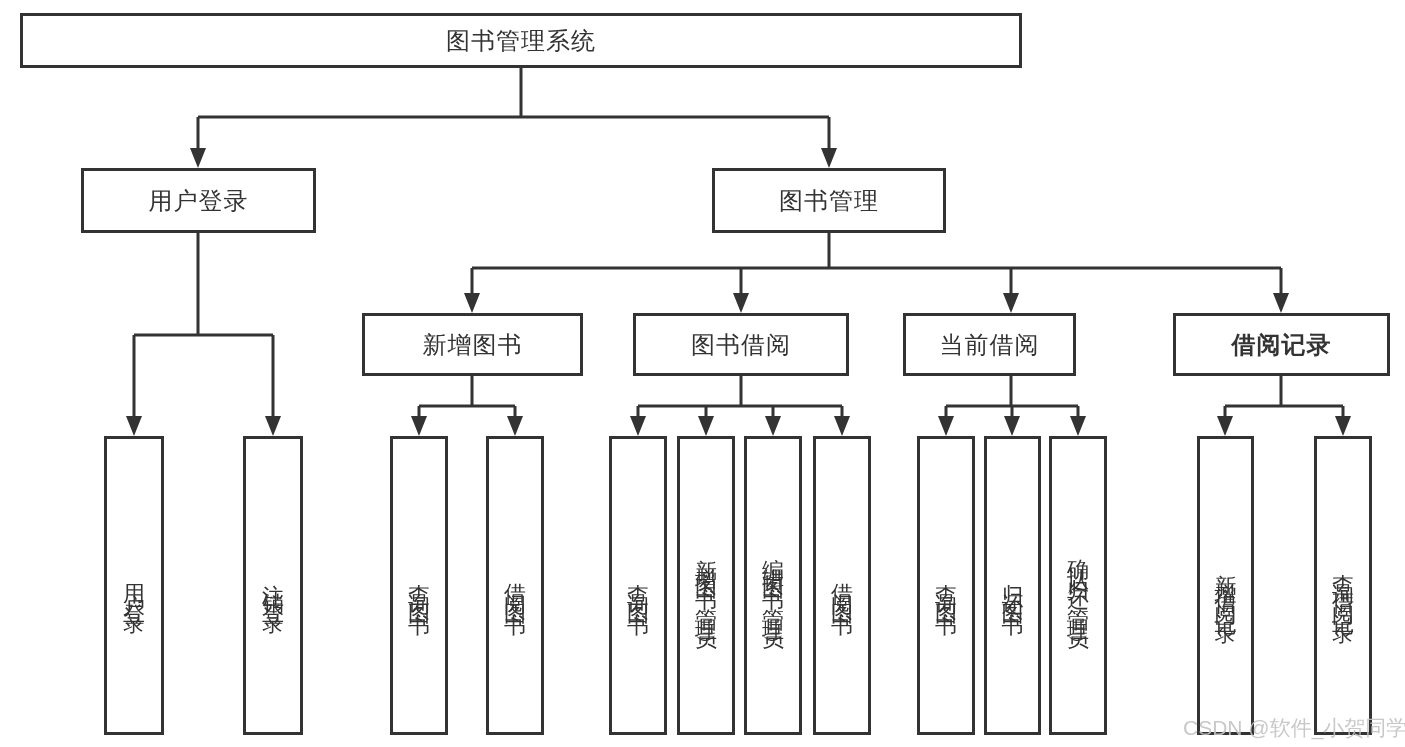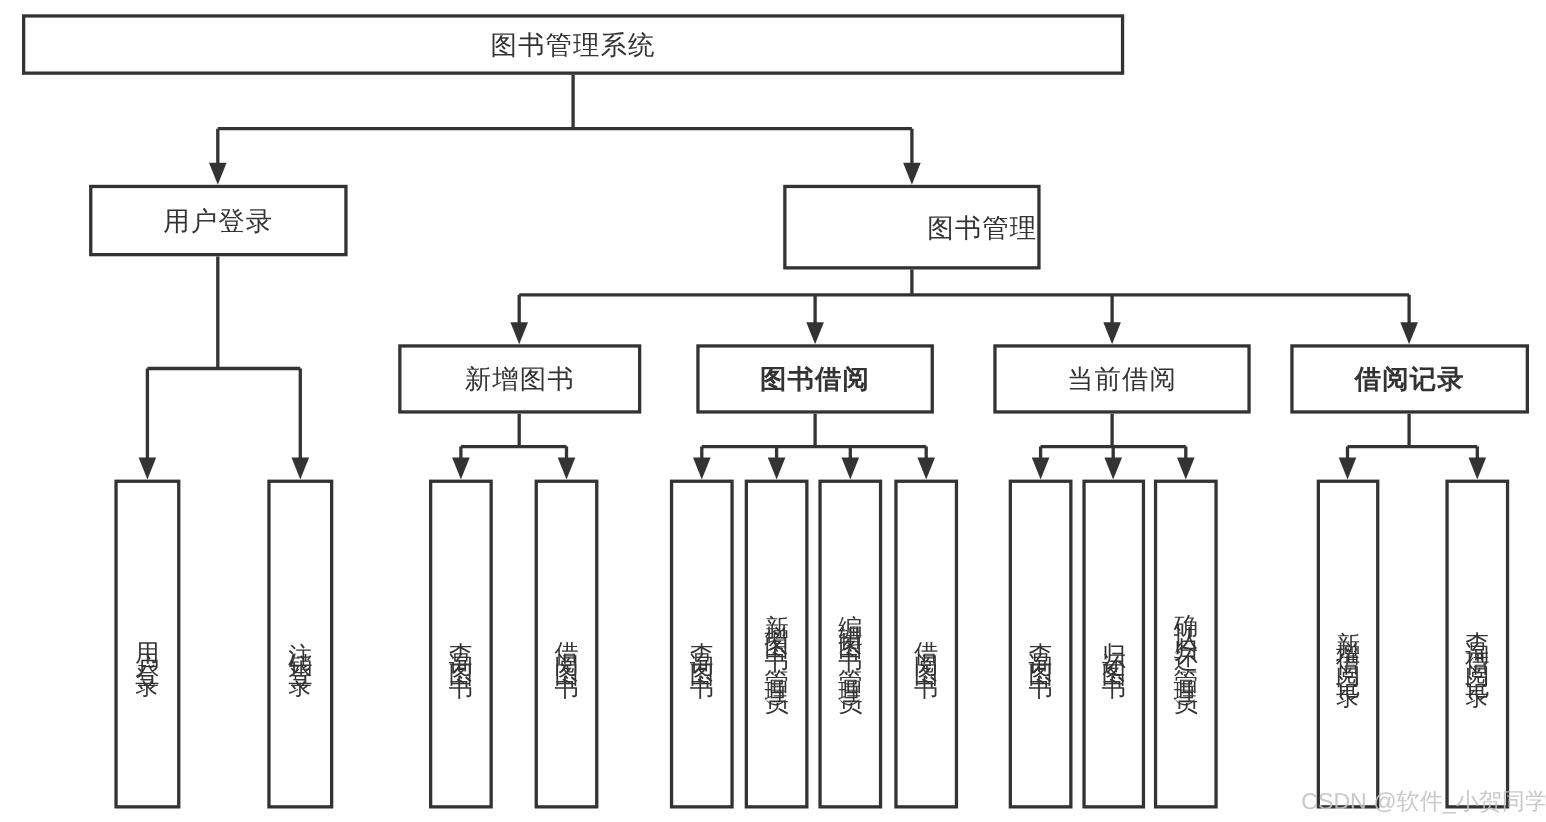--- a/index.html
+++ b/index.html
@@ -78,31 +78,31 @@
     <polygon class="arrow" points="1343,436 1335,416 1351,416"></polygon>
   </svg>
 
   <div class="hbox" style="left:20px;top:13px;width:1002px;height:55px;">
     <span>图书管理系统</span>
   </div>
 
   <div class="hbox" style="left:81px;top:168px;width:235px;height:65px;">
     <span>用户登录</span>
   </div>
-  <div class="hbox" style="left:712px;top:168px;width:234px;height:77px;justify-content:flex-end;">
+  <div class="hbox" style="left:712px;top:168px;width:234px;height:65px;">
     <span>图书管理</span>
   </div>
 
   <div class="hbox" style="left:362px;top:313px;width:221px;height:63px;">
     <span>新增图书</span>
   </div>
-  <div class="hbox" style="left:633px;top:313px;width:216px;height:63px;font-weight:bold;">
+  <div class="hbox" style="left:633px;top:313px;width:216px;height:63px;">
     <span>图书借阅</span>
   </div>
-  <div class="hbox" style="left:903px;top:313px;width:234px;height:63px;">
+  <div class="hbox" style="left:903px;top:313px;width:173px;height:63px;">
     <span>当前借阅</span>
   </div>
   <div class="hbox" style="left:1173px;top:313px;width:217px;height:63px;font-weight:bold;">
     <span>借阅记录</span>
   </div>
 
   <div class="leaf" style="left:104px;top:436px;width:60px;height:299px;">
     <span class="vtxt">用户登录</span>
   </div>
   <div class="leaf" style="left:243px;top:436px;width:60px;height:299px;">

